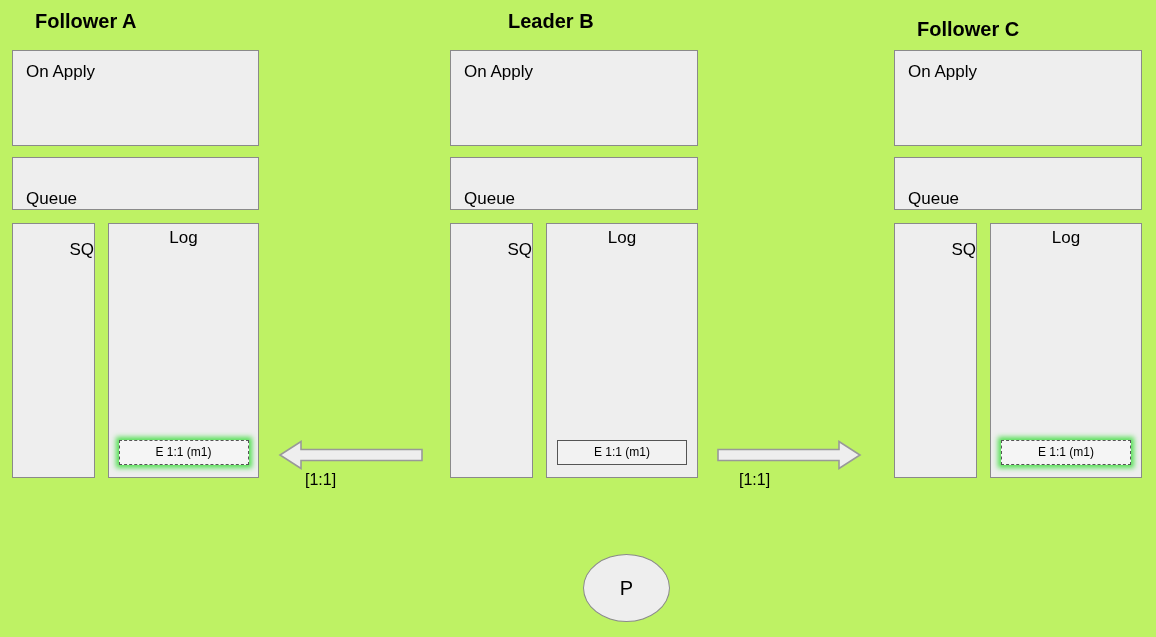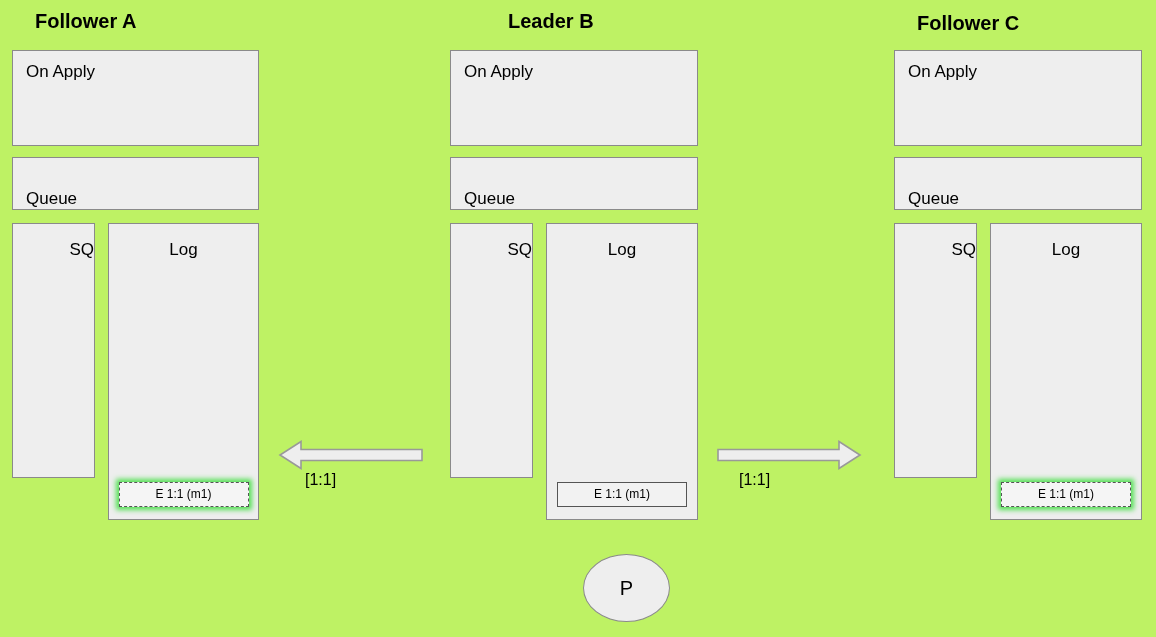--- a/index.html
+++ b/index.html
@@ -13,31 +13,31 @@
   }
   .node{position:absolute;top:0;height:500px;}
   .node-a{left:12px;width:247px;}
   .node-b{left:450px;width:248px;}
   .node-c{left:894px;width:248px;}
   .node-title{
     position:absolute;top:10px;left:23px;
     font-size:20px;font-weight:bold;white-space:nowrap;
   }
   .node-b .node-title{left:22px;margin-left:36px;}
-  .node-c .node-title{top:12px;}
+  .node-c .node-title{top:18px;}
   .box{
     position:absolute;box-sizing:border-box;
     background:var(--box-fill,#eee);
     border:1.6px solid var(--box-border,#8a8a8a);
     font-size:17px;
   }
   .box-on-apply{top:50px;left:0;right:0;height:96px;padding:11px 0 0 13px;}
   .box-queue{top:157px;left:0;right:0;height:53px;display:flex;align-items:flex-end;padding-left:13px;}
   .box-sq{top:223px;left:0;width:83px;height:255px;text-align:right;padding-top:16px;}
-  .box-log{top:223px;left:96px;right:0;height:297px;text-align:center;padding-top:16px;}
+  .box-log{top:223px;left:96px;right:0;height:255px;text-align:center;padding-top:4px;}
   .log-entry{
     position:absolute;bottom:12px;left:50%;transform:translateX(-50%);
     width:130px;height:25px;line-height:22px;box-sizing:border-box;
     background:#f2f2f2;border:1.5px solid var(--entry-border,#555);
     font-size:12px;text-align:center;white-space:nowrap;
   }
   .log-entry.glow{
     border-style:dashed;background:#f5f5f5;
     box-shadow:0 0 5px 3px var(--entry-glow,#55e055);
   }

